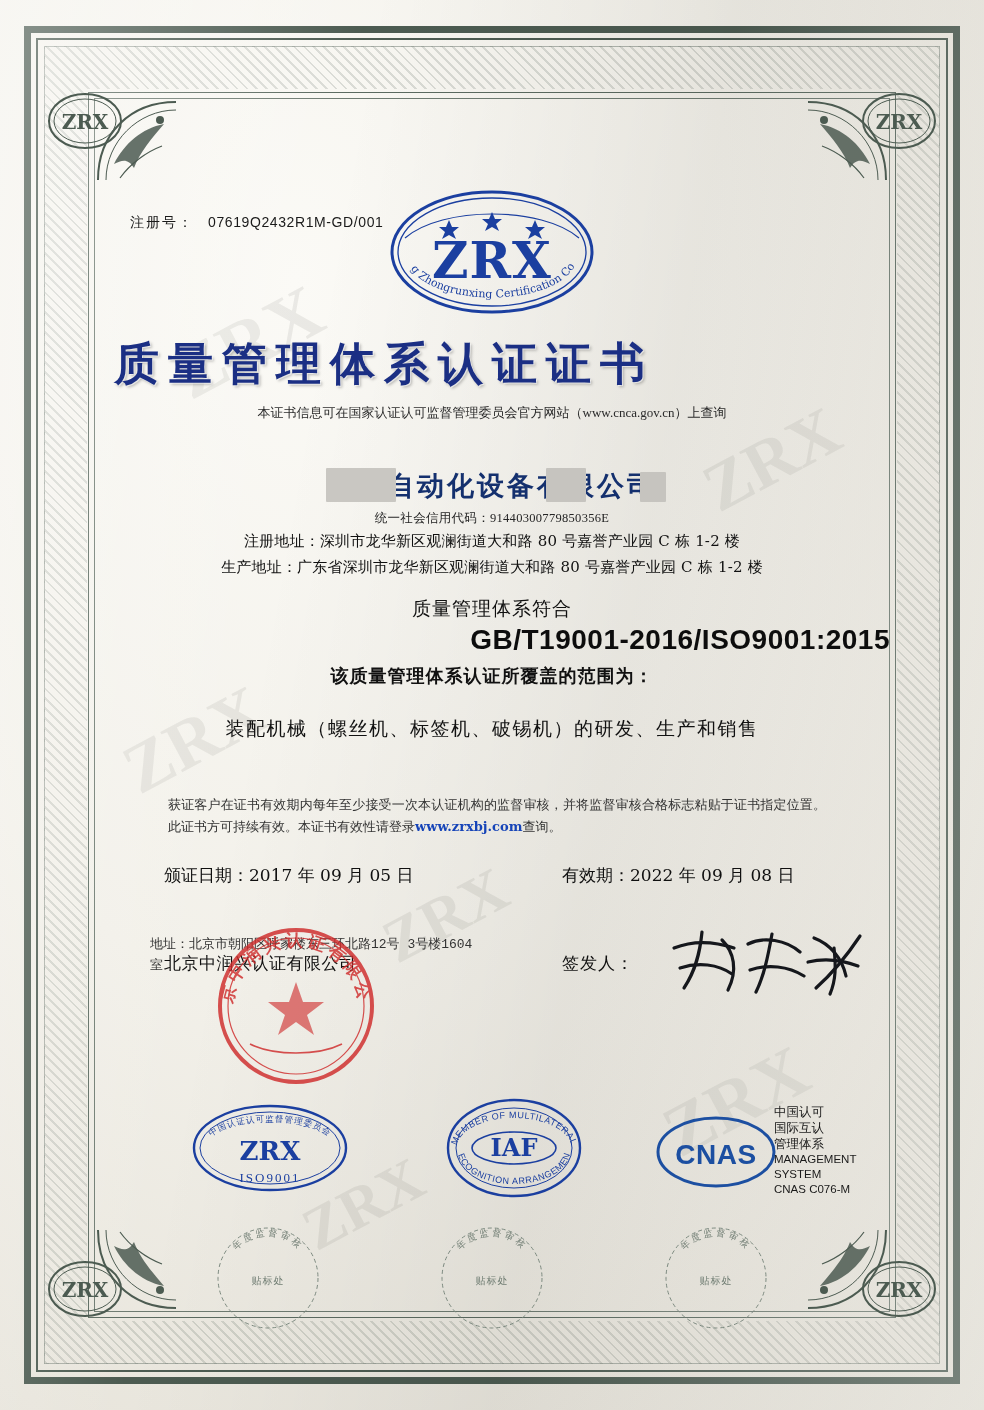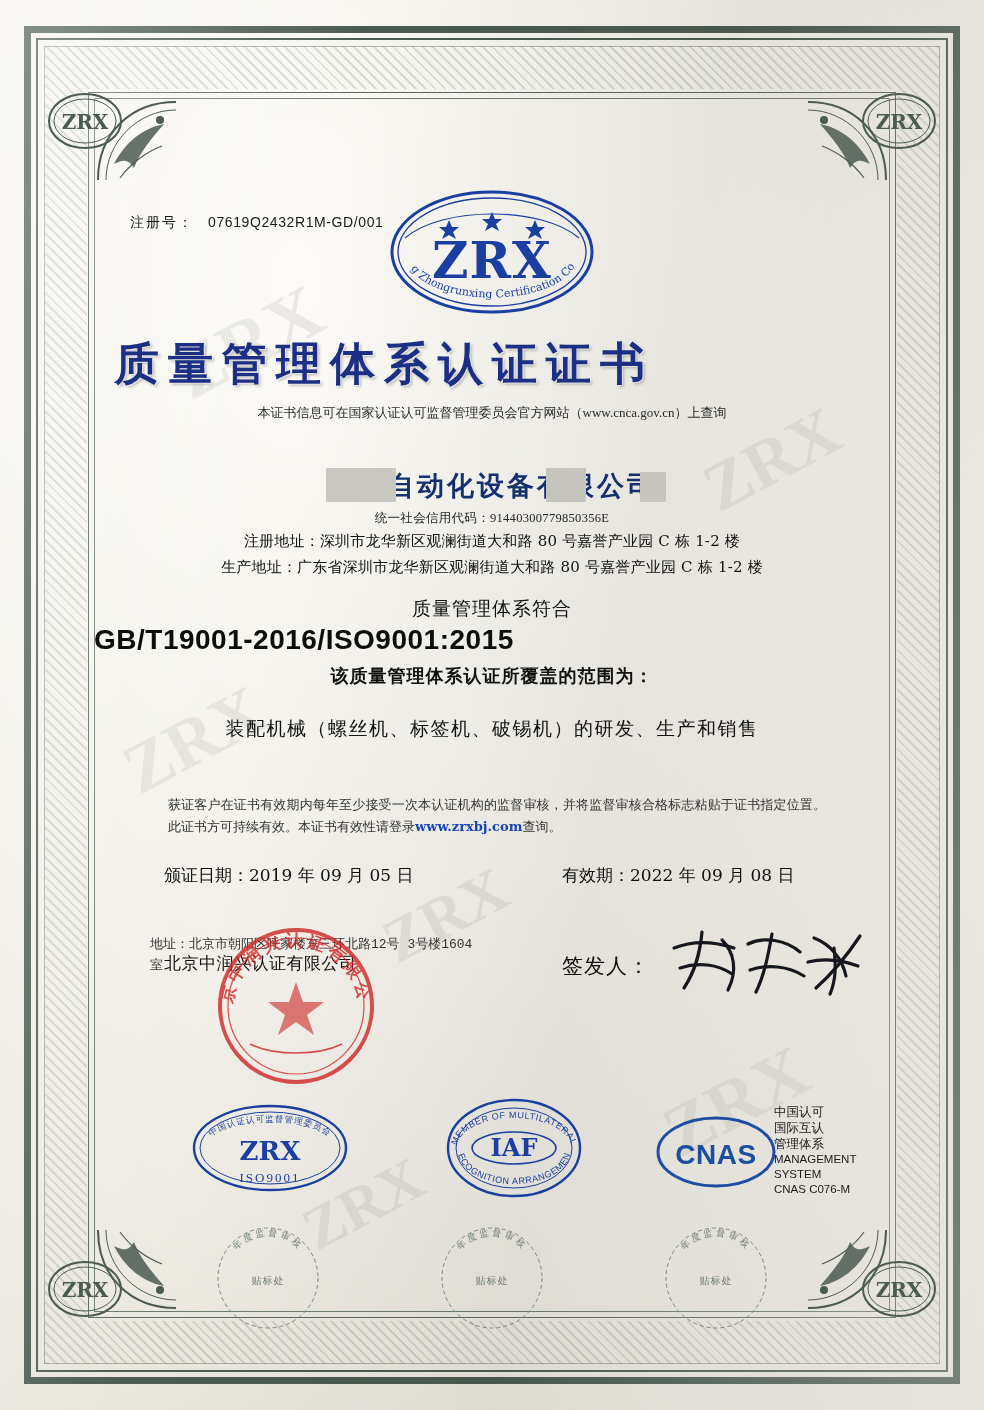--- a/index.html
+++ b/index.html
@@ -234,21 +234,21 @@
     font-size: 19px;
     font-weight: normal;
     color: #111;
     font-family: "DejaVu Serif", serif;
     letter-spacing: 1px;
   }
   .standard {
     position: absolute;
     left: 0; right: 0;
     top: 478px;
-    text-align: left;
+    text-align: right;
     font-size: 28px;
     font-weight: bold;
     color: #0d0d0d;
     font-family: "Liberation Sans", sans-serif;
     letter-spacing: 0.5px;
   }
   .scope-label {
     position: absolute;
     left: 0; right: 0;
     top: 518px;
@@ -321,21 +321,21 @@
     width: 330px;
     font-size: 13px;
     line-height: 21px;
     color: #333;
     font-family: Liberation Mono, monospace;
   }
 
   .signer-label {
     position: absolute;
     left: 468px; top: 806px;
-    font-size: 21px;
+    font-size: 17px;
     color: #101010;
     font-family: "DejaVu Serif", serif;
     letter-spacing: 1px;
   }
   .signature {
     position: absolute;
     left: 570px; top: 772px;
     width: 210px; height: 86px;
   }
   .signature svg { width: 100%; height: 100%; }
@@ -512,21 +512,21 @@
     <div class="standard">GB/T19001-2016/ISO9001:2015</div>
     <div class="scope-label">该质量管理体系认证所覆盖的范围为：</div>
     <div class="scope-text">装配机械（螺丝机、标签机、破锡机）的研发、生产和销售</div>
 
     <div class="legal">
       <span>获证客户在证书有效期内每年至少接受一次本认证机构的监督审核，并将监督审核合格标志粘贴于证书指定位置。此证书方可持续有效。本证书有效性请登录</span><a class="site" href="#">www.zrxbj.com</a><span>查询。</span>
     </div>
 
     <div class="date-row">
       <div class="issue-date">
-        <span>颁证日期：</span><span>2019 年 09 月 05 日</span>
+        <span>颁证日期：</span><span>2017 年 09 月 05 日</span>
       </div>
       <div class="valid-date">
         <span>有效期：</span><span>2022 年 09 月 08 日</span>
       </div>
     </div>
 
     <div class="issuer-org">北京中润兴认证有限公司</div>
     <div class="issuer-addr">地址：北京市朝阳区呼家楼东三环北路12号 3号楼1604室</div>
 
     <div class="signer-label">签发人：</div>

